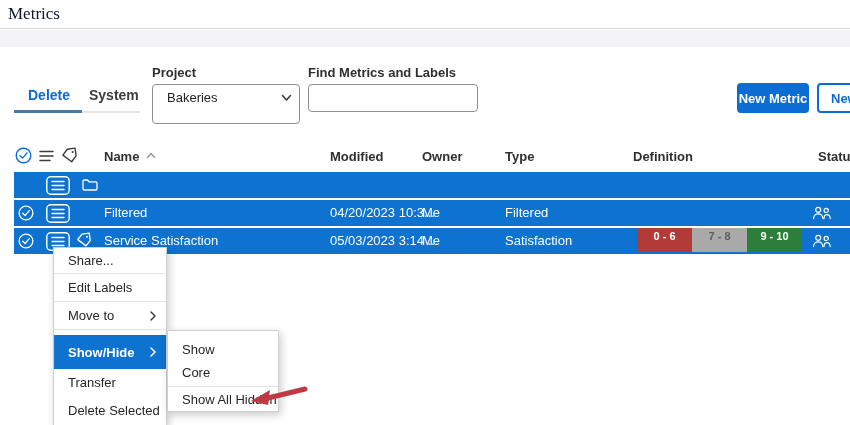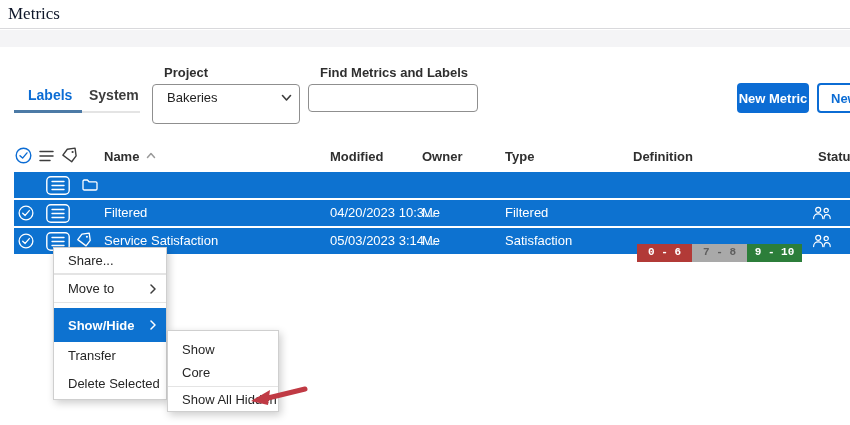--- a/index.html
+++ b/index.html
@@ -16,21 +16,21 @@
   .grayband { left:0; top:30px; width:850px; height:17px; background:#f4f4f6; }
 
   
   .tab { font-size:14px; font-weight:700; cursor:pointer; }
   .tab.active { color:#0b6cd4; }
   .tab.inactive { color:#3d3d3d; }
   .tab-underline-active { left:14px; top:110px; width:68px; height:3px; background:#4c7aa6; }
   .tab-underline-rest { left:82px; top:111px; width:58px; height:2px; background:#e4e4e4; }
 
   
-  .field-label { font-size:13px; font-weight:700; color:#2f2f2f;margin-left:12px; }
+  .field-label { font-size:13px; font-weight:700; color:#2f2f2f; }
   .select-box {
     left:152px; top:84px; width:148px; height:40px; background:#fff;
     border:1px solid #8f8f8f; border-radius:4px; font-size:13px; color:#222;
     line-height:26px; padding-left:14px; cursor:pointer;
   }
   .select-chevron { left:281px; top:94px; }
   .text-input {
     left:308px; top:84px; width:170px; height:28px; background:#fff;
     border:1px solid #8f8f8f; border-radius:4px; font-size:13px; color:#222; padding:0 8px;
   }
@@ -47,22 +47,22 @@
 
   
   .col-label { top:149px; font-size:13px; font-weight:700; color:#2f2f2f; white-space:nowrap; }
 
   
   .row { left:14px; width:836px; background:#0d72d0; color:#fff; }
   .row-text { font-size:13px; color:#fff; white-space:nowrap; }
   .row-name { font-size:13px; color:#fff; white-space:nowrap; }
   .group-name { font-weight:700; }
   .badge {
-    position:absolute; top:16px; width:55px; height:18px; line-height:17px;
-    text-align:center; font-size:11px; font-weight:700;font-family:Liberation Mono, monospace;
+    position:absolute; top:0; width:55px; height:24px; line-height:17px;
+    text-align:center; font-size:11px; font-weight:700;
   }
 
   
   .menu {
     left:53px; top:247px; width:114px; background:#fff;
     border:1px solid #cfcfcf; box-shadow:2px 3px 8px rgba(0,0,0,0.2); z-index:10;
   }
   .menu-item {
     position:relative; font-size:13px; color:#262626; padding-left:14px;
     display:flex; align-items:center; cursor:pointer;
@@ -81,21 +81,21 @@
 
   svg { display:block; }
 </style>
 </head>
 <body>
 
 <div class="abs topbar"></div>
 <div class="abs page-title">Metrics</div>
 <div class="abs grayband"></div>
 
-<div class="abs tab active" style="left:28px; top:87px;">Labels</div>
+<div class="abs tab active" style="left:28px; top:87px;">Delete</div>
 <div class="abs tab inactive" style="left:89px; top:87px;">System</div>
 <div class="abs tab-underline-active"></div>
 <div class="abs tab-underline-rest"></div>
 
 <div class="abs field-label" style="left:152px; top:65px;">Project</div>
 <div class="abs select-box">
   <span>Bakeries</span>
 </div>
 <span class="abs select-chevron">
   <svg width="11" height="8" viewBox="0 0 11 8">
@@ -231,20 +231,21 @@
           <circle cx="14.2" cy="4.4" r="2.1"></circle>
           <path d="M11.9 12.6 C12.2 10.2 13.2 8.7 14.6 8.7 C16.6 8.7 18.2 10.4 18.2 12.6"></path>
         </g>
       </svg>
   </span>
 </div>
 
 <div class="abs menu">
   <div class="menu-item" style="height:25px;">Share...</div>
   <div class="menu-sep"></div>
+  <div class="menu-item" style="height:27px;">Edit Labels</div>
   <div class="menu-sep"></div>
   <div class="menu-item" style="height:27px;">
     <span>Move to</span>
     <span class="menu-chevron">
       <svg width="6" height="10" viewBox="0 0 6 10">
           <polyline points="1,1 5,5 1,9" fill="none" stroke="#3d3d3d" stroke-width="1.5" stroke-linecap="round" stroke-linejoin="round"></polyline>
         </svg>
     </span>
   </div>
   <div class="menu-sep"></div>

